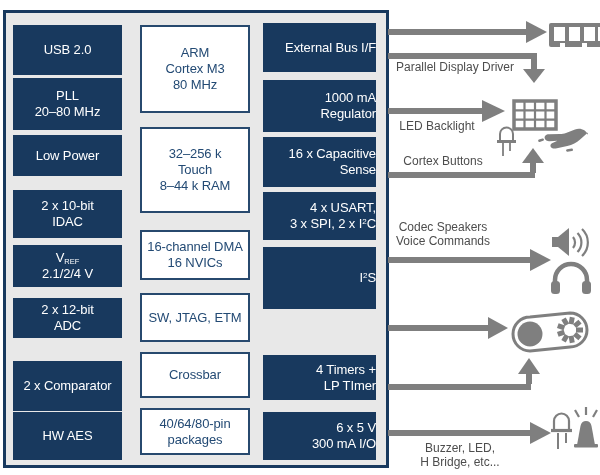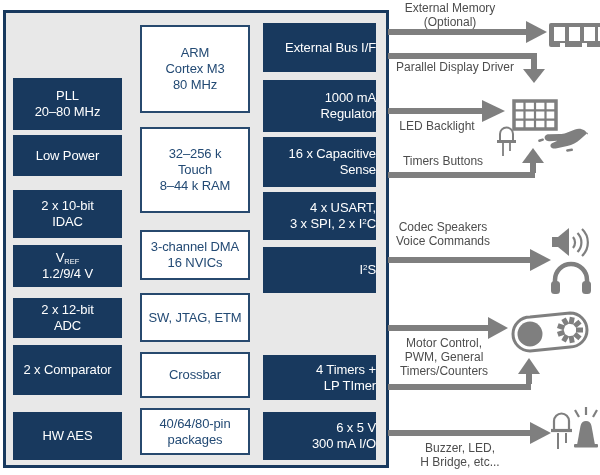--- a/index.html
+++ b/index.html
@@ -20,58 +20,61 @@
   .rlabel{position:absolute;color:#4d4d4d;font-size:12px;line-height:1.15;text-align:center;white-space:nowrap;}
   .overlay{position:absolute;left:388px;top:0;width:212px;height:475px;}
 </style>
 </head>
 <body>
 
 <div class="stage">
 
   <div class="chipbox">
 
+    <div class="blk dark c1" style="top:12px;height:50px">
+      <span class="ln">USB 2.0</span>
+    </div>
     <div class="blk dark c1" style="top:65px;height:52px">
       <span class="ln">PLL</span>
       <span class="ln">20–80 MHz</span>
     </div>
     <div class="blk dark c1" style="top:122px;height:41px">
       <span class="ln">Low Power</span>
     </div>
     <div class="blk dark c1" style="top:177px;height:48px">
       <span class="ln">2 x 10-bit</span>
       <span class="ln">IDAC</span>
     </div>
     <div class="blk dark c1" style="top:232px;height:42px">
       <span class="ln"><span>V</span><span class="subsc">REF</span></span>
-      <span class="ln">1.2/9/4 V</span>
+      <span class="ln">2.1/2/4 V</span>
     </div>
     <div class="blk dark c1" style="top:285px;height:40px">
       <span class="ln">2 x 12-bit</span>
       <span class="ln">ADC</span>
     </div>
-    <div class="blk dark c1" style="top:332px;height:50px">
+    <div class="blk dark c1" style="top:348px;height:50px">
       <span class="ln">2 x Comparator</span>
     </div>
     <div class="blk dark c1" style="top:399px;height:48px">
       <span class="ln">HW AES</span>
     </div>
 
     <div class="blk light c2" style="top:12px;height:88px">
       <span class="ln">ARM</span>
       <span class="ln">Cortex M3</span>
       <span class="ln">80 MHz</span>
     </div>
     <div class="blk light c2" style="top:114px;height:86px">
       <span class="ln">32–256 k</span>
       <span class="ln">Touch</span>
       <span class="ln">8–44 k RAM</span>
     </div>
     <div class="blk light c2" style="top:217px;height:50px">
-      <span class="ln">3-channel DMA</span>
+      <span class="ln">16-channel DMA</span>
       <span class="ln">16 NVICs</span>
     </div>
     <div class="blk light c2" style="top:280px;height:49px">
       <span class="ln">SW, JTAG, ETM</span>
     </div>
     <div class="blk light c2" style="top:339px;height:46px">
       <span class="ln">Crossbar</span>
     </div>
     <div class="blk light c2" style="top:395px;height:47px">
       <span class="ln">40/64/80-pin</span>
@@ -86,21 +89,21 @@
       <span class="ln">Regulator</span>
     </div>
     <div class="blk dark c3" style="top:124px;height:50px">
       <span class="ln">16 x Capacitive</span>
       <span class="ln">Sense</span>
     </div>
     <div class="blk dark c3" style="top:179px;height:48px">
       <span class="ln">4 x USART,</span>
       <span class="ln"><span>3 x SPI, 2 x I</span><span class="supsc">2</span><span>C</span></span>
     </div>
-    <div class="blk dark c3" style="top:234px;height:46px">
+    <div class="blk dark c3" style="top:234px;height:62px">
       <span class="ln"><span>I</span><span class="supsc">2</span><span>S</span></span>
     </div>
     <div class="blk dark c3" style="top:342px;height:45px">
       <span class="ln">4 Timers +</span>
       <span class="ln">LP TImer</span>
     </div>
     <div class="blk dark c3" style="top:399px;height:48px">
       <span class="ln">6 x 5 V</span>
       <span class="ln">300 mA I/O</span>
     </div>
@@ -206,40 +209,31 @@
       <path d="M558 433 v16 M566 433 v10" stroke-width="2"></path>
     </g>
 
     <g>
       <path d="M579 417 L575 410 M586 415 V407 M593 417 L597 410" stroke="#7f7f7f" stroke-width="2.2" fill="none"></path>
       <path d="M577 445 l3.5 -19 q1 -5 5.5 -5 q4.5 0 5.5 5 l3.5 19 z" fill="#7f7f7f"></path>
       <rect x="574" y="444" width="24" height="3.5" rx="1" fill="#7f7f7f"></rect>
     </g>
   </svg>
 
-  <div class="rlabel" style="left:390px;top:2px;width:120px">
-    <span class="ln">External Memory</span>
-    <span class="ln">(Optional)</span>
-  </div>
   <div class="rlabel" style="left:392px;top:61px;width:126px">
     <span class="ln">Parallel Display Driver</span>
   </div>
   <div class="rlabel" style="left:392px;top:120px;width:90px">
     <span class="ln">LED Backlight</span>
   </div>
   <div class="rlabel" style="left:398px;top:155px;width:90px">
-    <span class="ln">Timers Buttons</span>
+    <span class="ln">Cortex Buttons</span>
   </div>
   <div class="rlabel" style="left:392px;top:221px;width:102px">
     <span class="ln">Codec Speakers</span>
     <span class="ln">Voice Commands</span>
   </div>
-  <div class="rlabel" style="left:392px;top:337px;width:104px">
-    <span class="ln">Motor Control,</span>
-    <span class="ln">PWM, General</span>
-    <span class="ln">Timers/Counters</span>
-  </div>
   <div class="rlabel" style="left:410px;top:442px;width:100px">
     <span class="ln">Buzzer, LED,</span>
     <span class="ln">H Bridge, etc...</span>
   </div>
 
 </div>
 
 </body></html>

